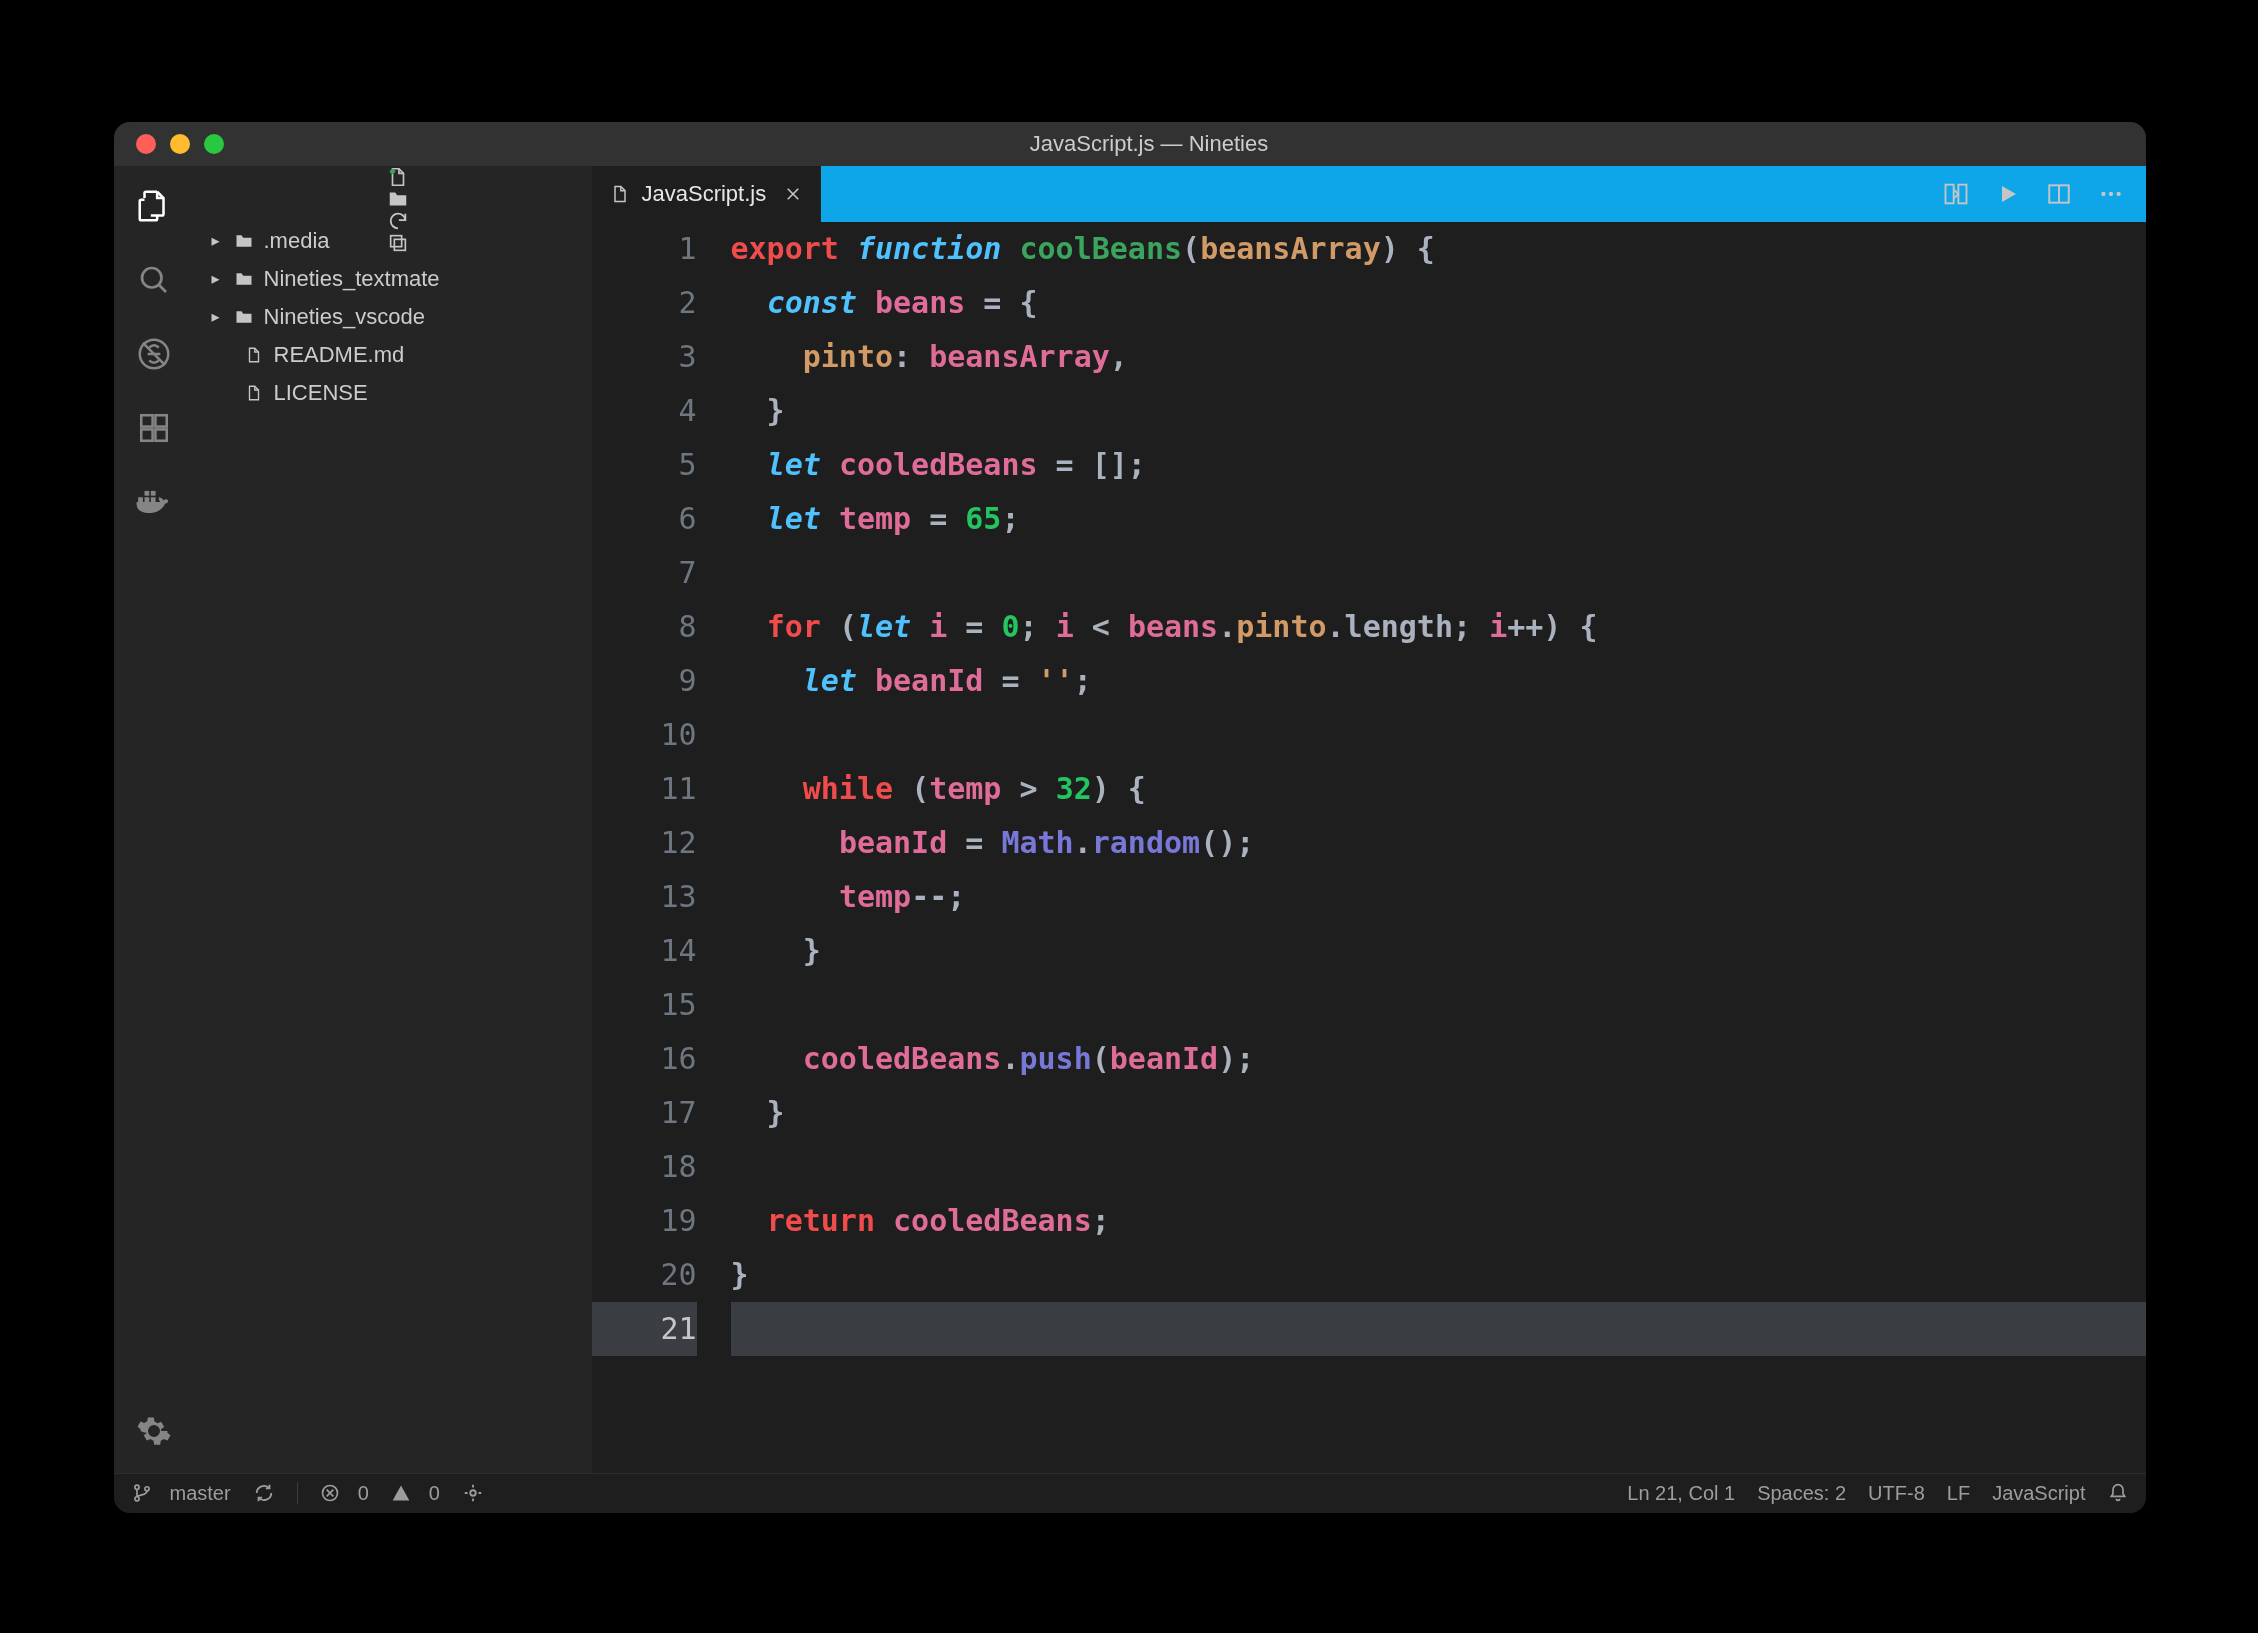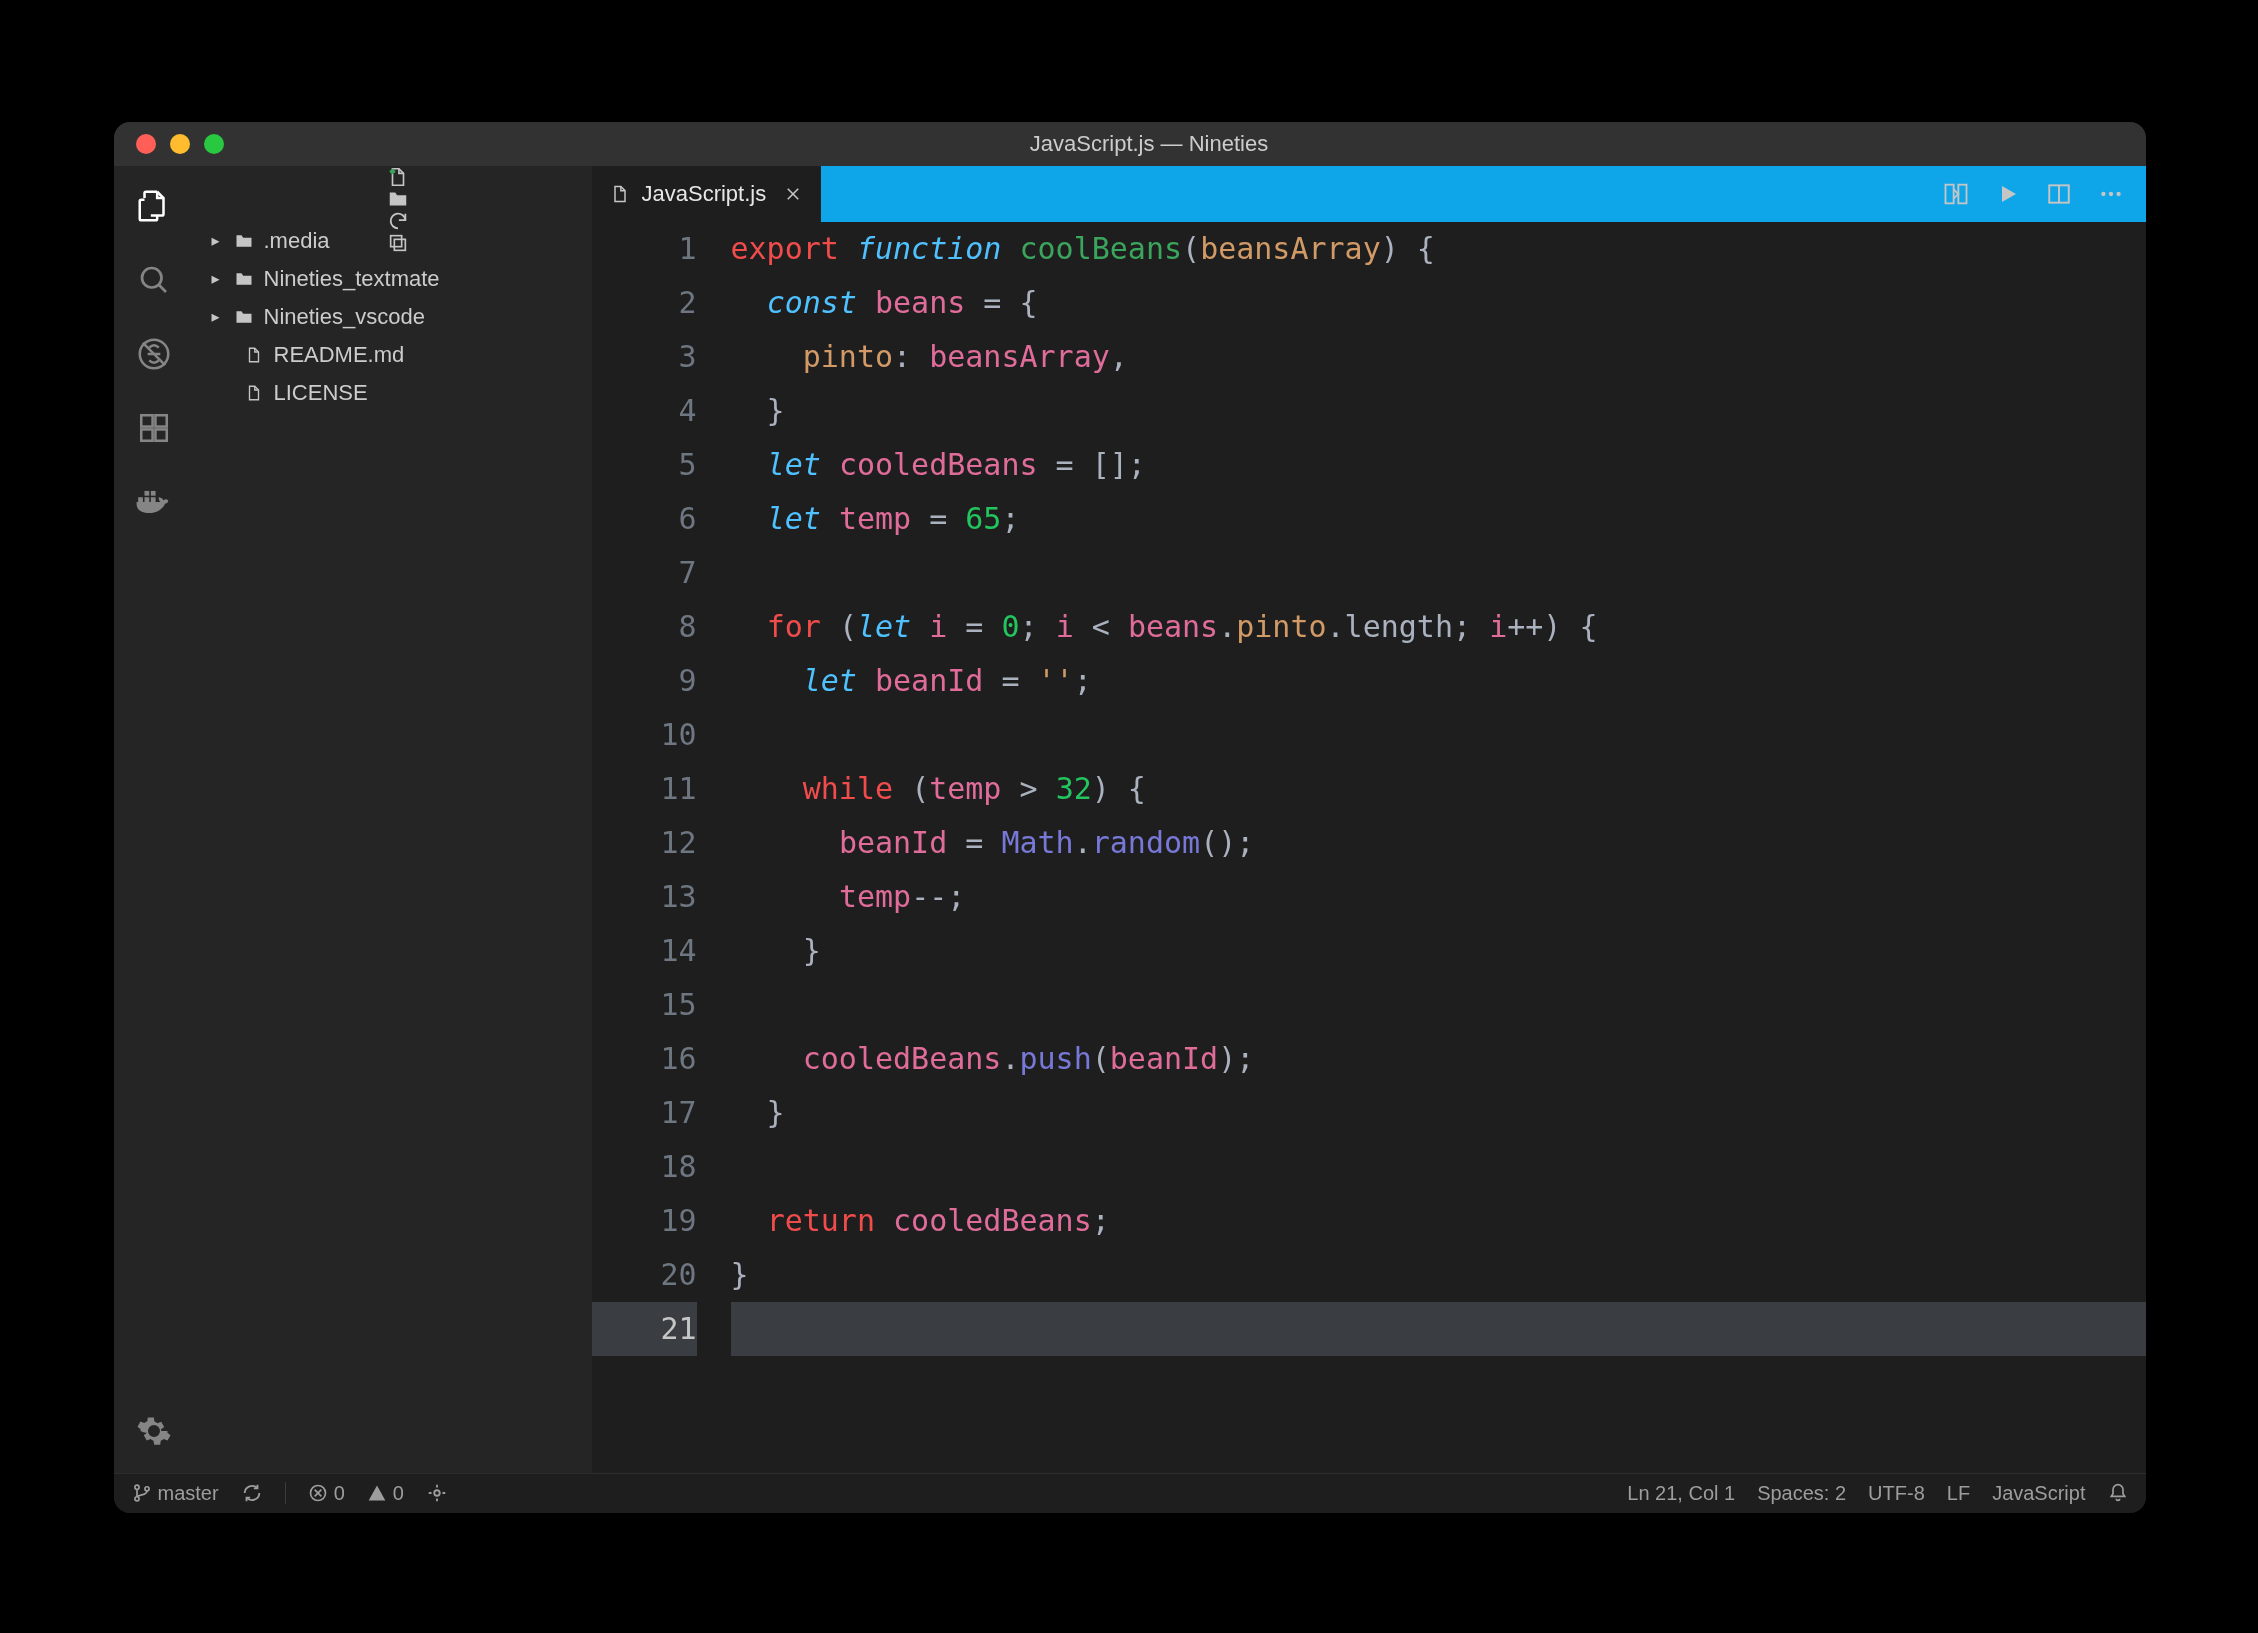--- a/index.html
+++ b/index.html
@@ -74,39 +74,39 @@
   .tab .ticon { color: #c5c5c5; }
   .tab .close { color: #c5c5c5; margin-left: 6px; }
   .tabbar .spacer { flex: 1; }
   .tabactions { display: flex; align-items: center; gap: 26px; padding-right: 22px; color: #c5c5c5; }
   .tabactions .ticon { display:flex;align-items:center;justify-content:center; }
   .code { flex: 1; display: flex; font-family: "SF Mono","Menlo","Consolas",monospace; font-size: 30px; line-height: 54px; overflow:hidden; }
   .gutter { width: 139px; text-align: right; color: #6e7681; padding-right: 34px; user-select: none; }
   .gutter .ln { height: 54px; }
   .gutter .ln.current { background: #3a3d41; color: #c6c6c6; }
   .codecol { flex: 1; white-space: pre; color: #d4d4d4; }
-  .codecol .line { height: 54px; }
+  .codecol .line { height: 54px; font-weight: bold; }
   .codecol .line.current { background: #3a3d41; }
   .tk-kw-red { color: #f14c4c; }
   .tk-kw-blue { color: #4fc1ff; font-style: italic; }
   .tk-fn { color: #3ba55d; }
   .tk-param { color: #d19a66; }
   .tk-var { color: #e06c9a; }
   .tk-prop { color: #d19a66; }
   .tk-num { color: #22c55e; }
   .tk-str { color: #d19a66; }
   .tk-obj { color: #7878d8; }
   .tk-method { color: #7878d8; }
   .tk-punc { color: #abb2bf; }
   .statusbar {
     height: 40px; background: #1e1e1e; border-top: 1px solid #2d2d2d;
     display: flex; align-items: center; color: #9d9d9d; font-size: 20px;
     padding: 0 18px; gap: 22px; flex-shrink:0;
   }
-  .statusbar .sicon { display:inline-flex; align-items:center; gap:6px; }
+  .statusbar .sicon { display:inline-flex; align-items:center; gap:18px; }
   .statusbar .spacer { flex: 1; }
   .statusbar .divider { width:1px; height:22px; background:#3c3c3c; }
   svg { display:block; }
 </style>
 </head>
 <body>
 
 <div class="window">
   <div class="titlebar">
     <div class="traffic">

